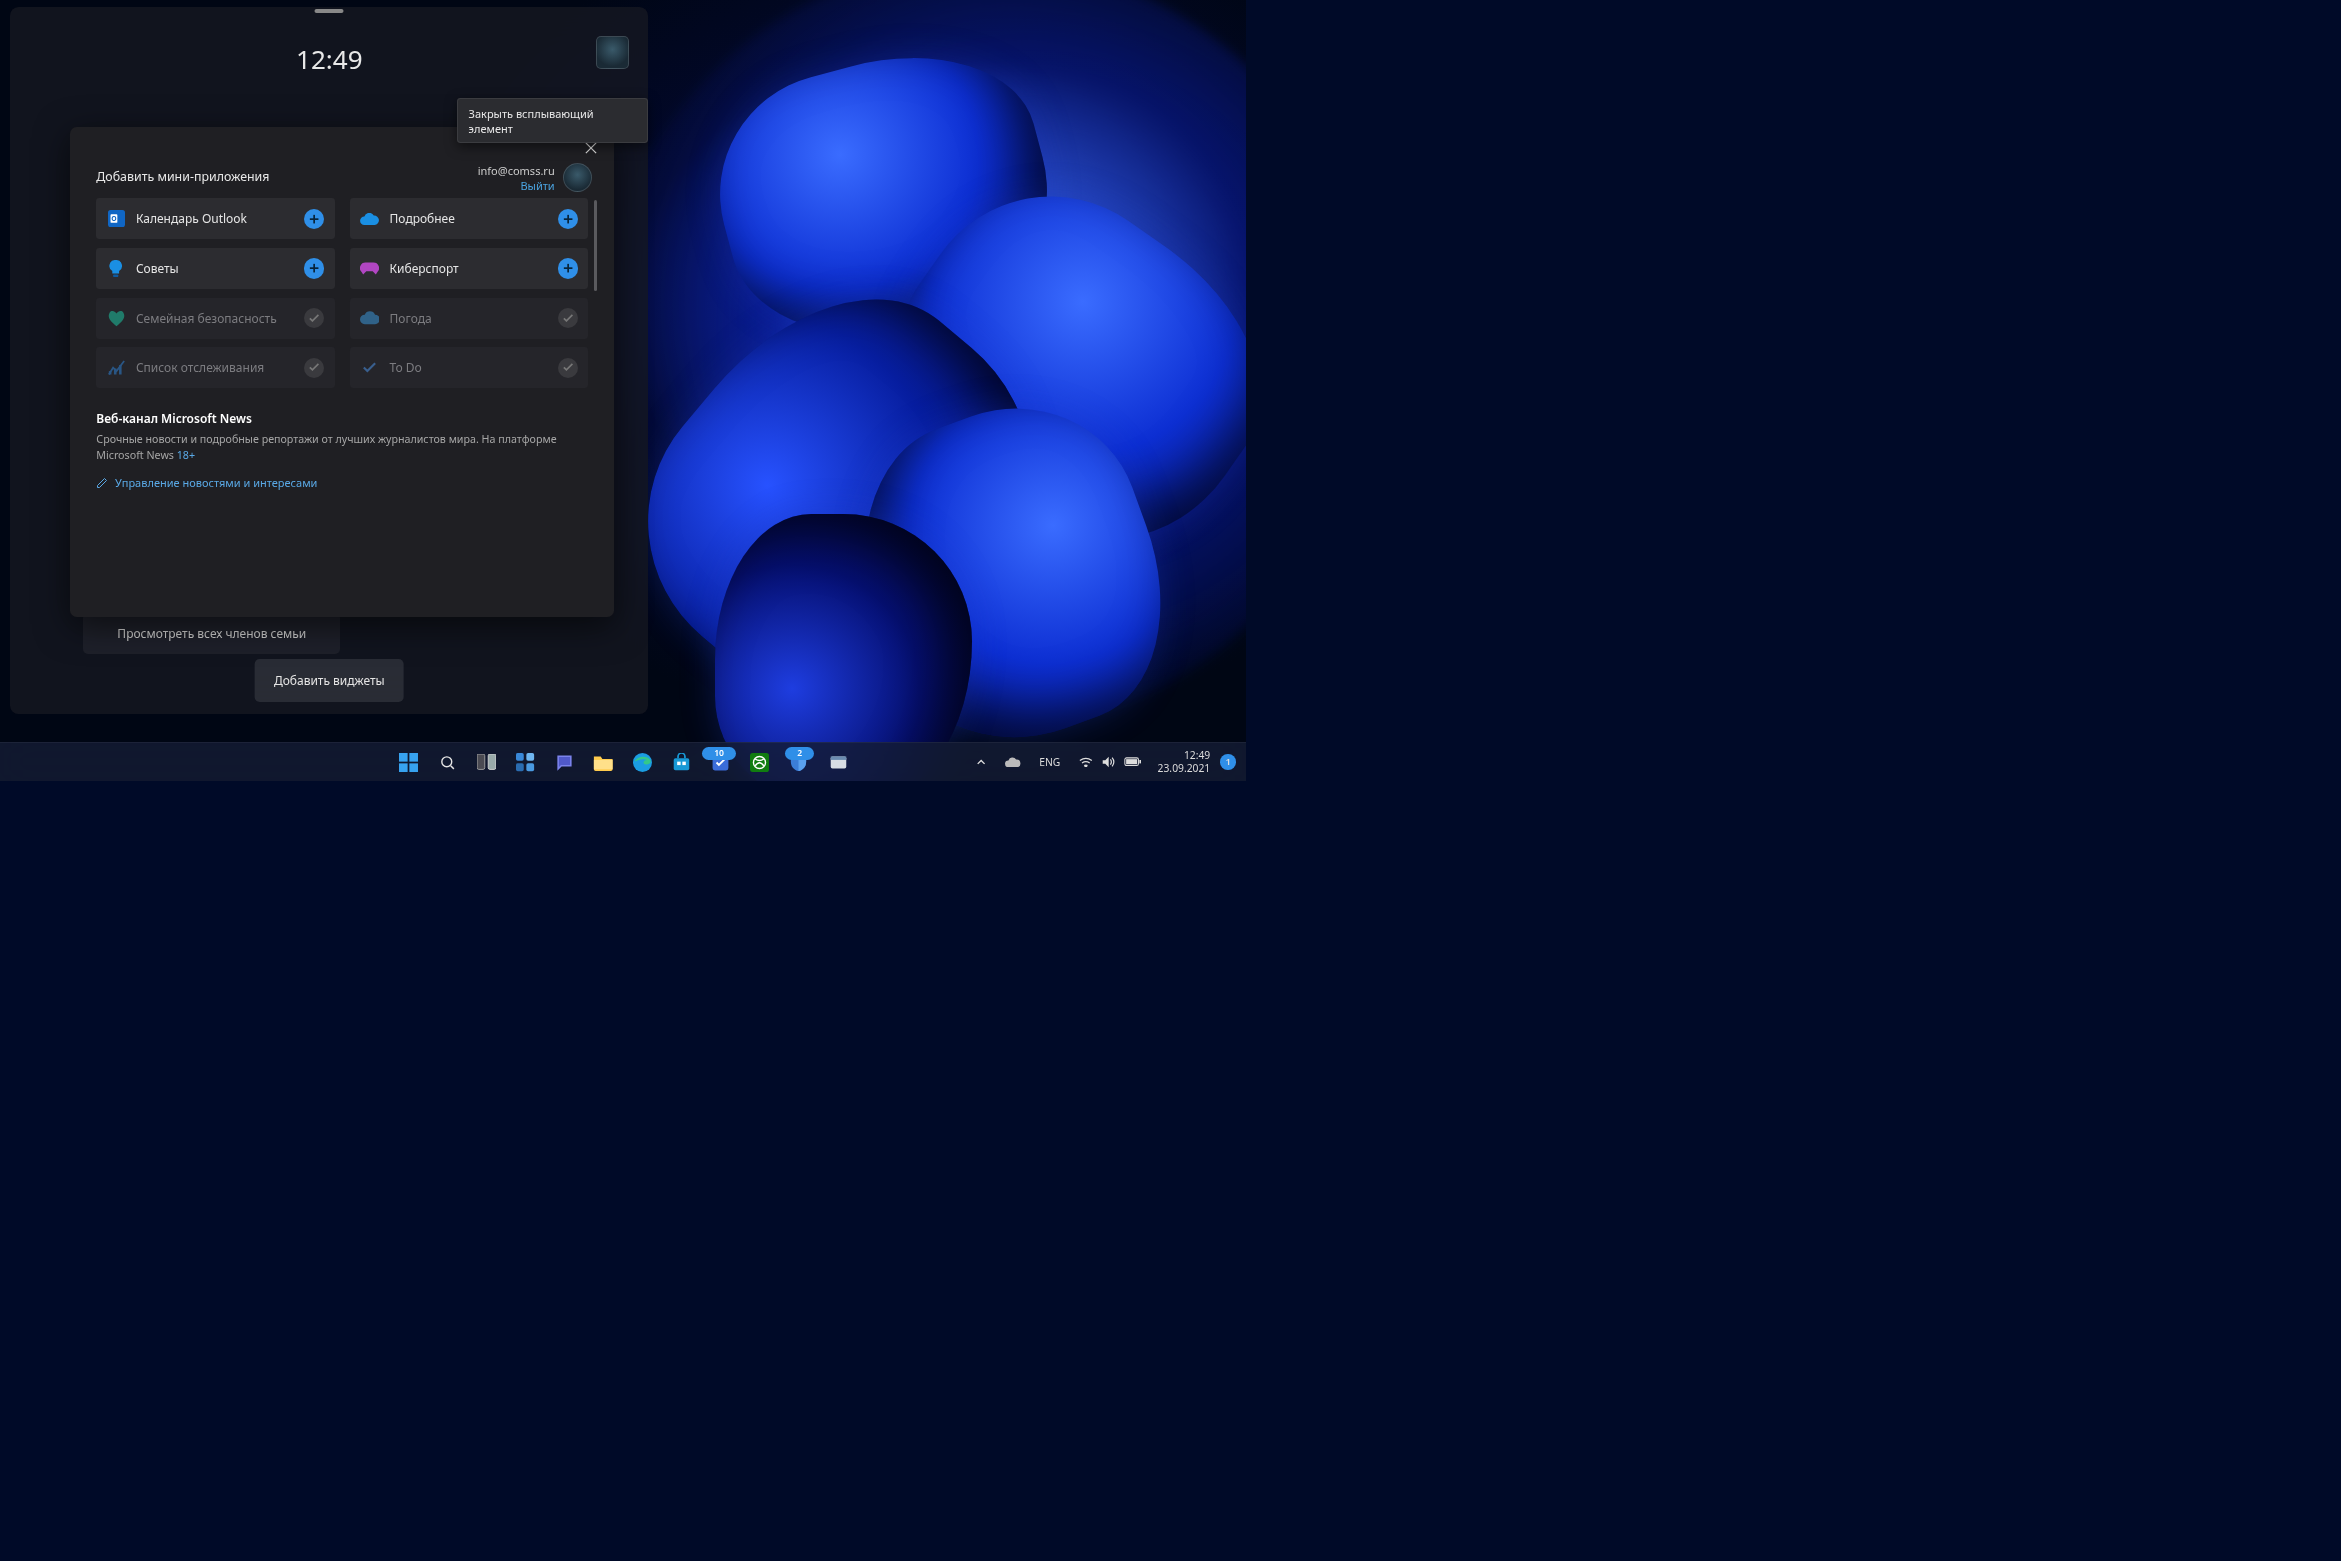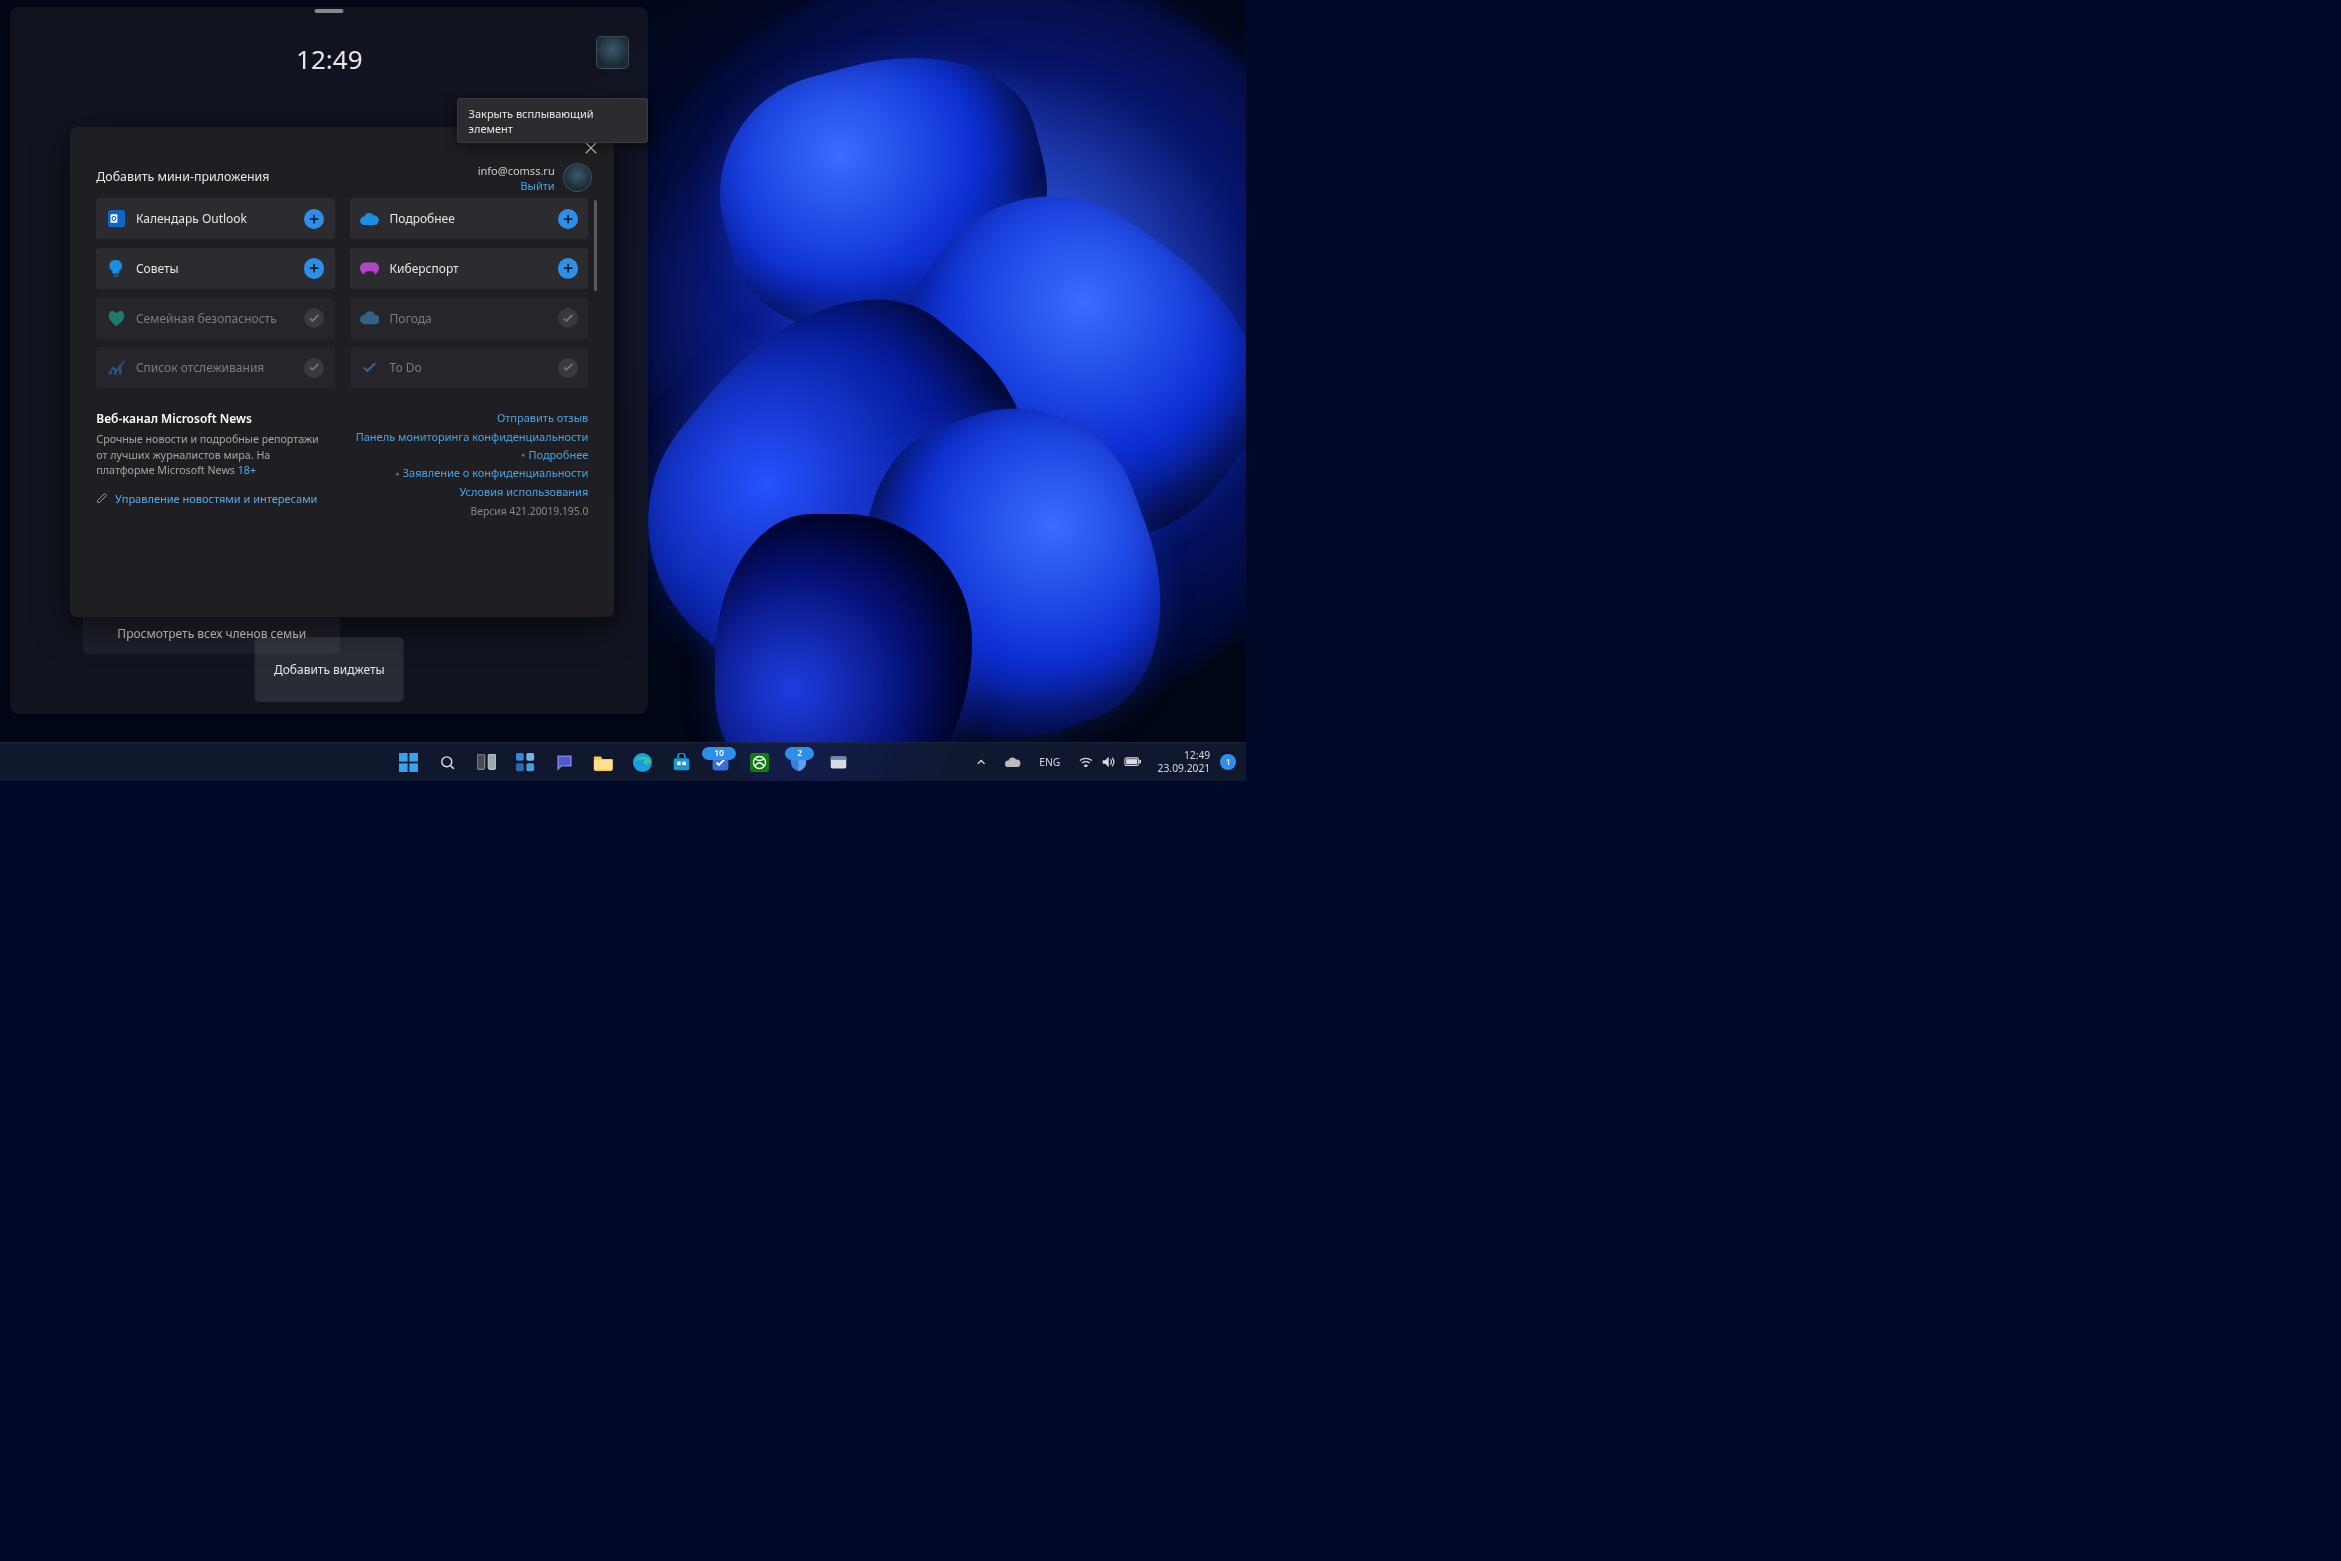--- a/index.html
+++ b/index.html
@@ -77,21 +77,21 @@
   .see-family {
     position:absolute; bottom:60px; left:73px;
     width:257px; height:41px;
     background: rgba(40,42,50,.6);
     border-radius:5.1px;
     display:flex; align-items:center; justify-content:center;
     color:#d0d0d0; font-size:12px;
   }
   .add-widgets-btn {
     position:absolute; bottom:12px; left:50%; transform:translateX(-50%);
-    padding: 24px 19px;
+    padding: 13px 19px;
     background: rgba(255,255,255,0.10);
     border-radius:5.1px;
     color:#e5e5e5; font-size:12px;text-align:right;
   }
 
   
   .tooltip {
     position:absolute; left:447px; top:91px;
     background:#2b2c30; color:#e8e8e8;
     padding:6.8px 10.3px; font-size:11px;
@@ -374,28 +374,20 @@
       <div class="footer-left">
         <h3>Веб-канал Microsoft News</h3>
         <p><span>Срочные новости и подробные репортажи от лучших журналистов мира. На платформе Microsoft News</span> <span class="age-badge">18+</span></p>
         <div class="manage-news">
           <svg width="12" height="12" viewBox="0 0 24 24" fill="none" stroke="#5aa9e6" stroke-width="2">
               <path d="M17 3l4 4L7 21H3v-4L17 3z"></path>
             </svg>
           <span>Управление новостями и интересами</span>
         </div>
       </div>
-      <div class="footer-right">
-        <span class="link">Отправить отзыв</span>
-        <span class="link">Панель мониторинга конфиденциальности</span>
-        <span class="link dot-link">Подробнее</span>
-        <span class="link dot-link">Заявление о конфиденциальности</span>
-        <span class="link">Условия использования</span>
-        <span class="version">Версия 421.20019.195.0</span>
-      </div>
     </div>
   </div>
 </div>
 
 <div class="taskbar">
   <div class="tb-center">
     <div class="tb-item">
       <svg width="19" height="19" viewBox="0 0 22 22">
           <rect x="0" y="0" width="10" height="10" fill="#37a2ef"></rect>
           <rect x="12" y="0" width="10" height="10" fill="#37a2ef"></rect>

